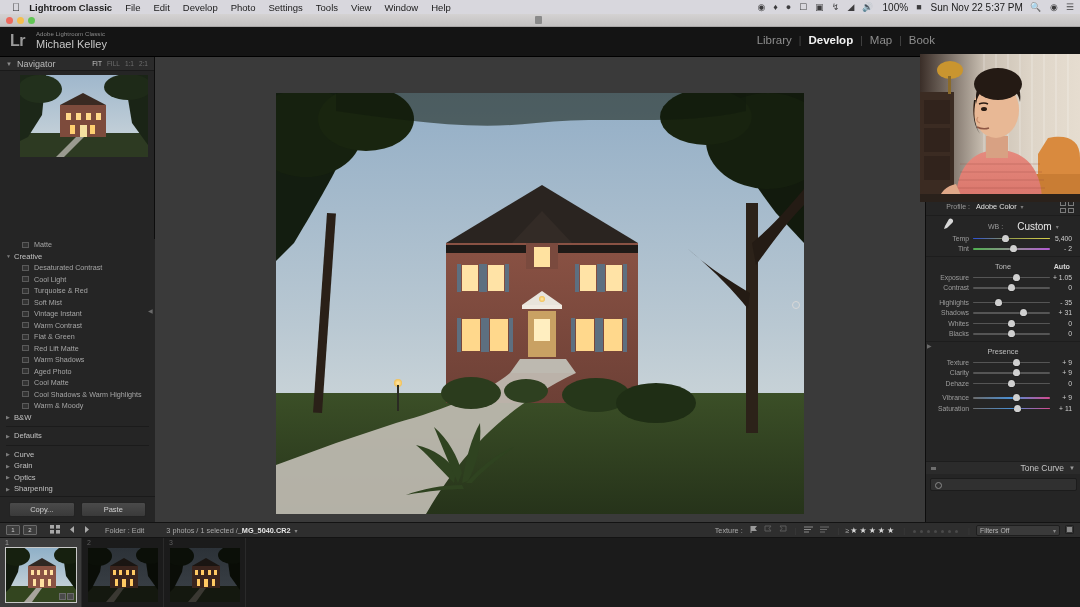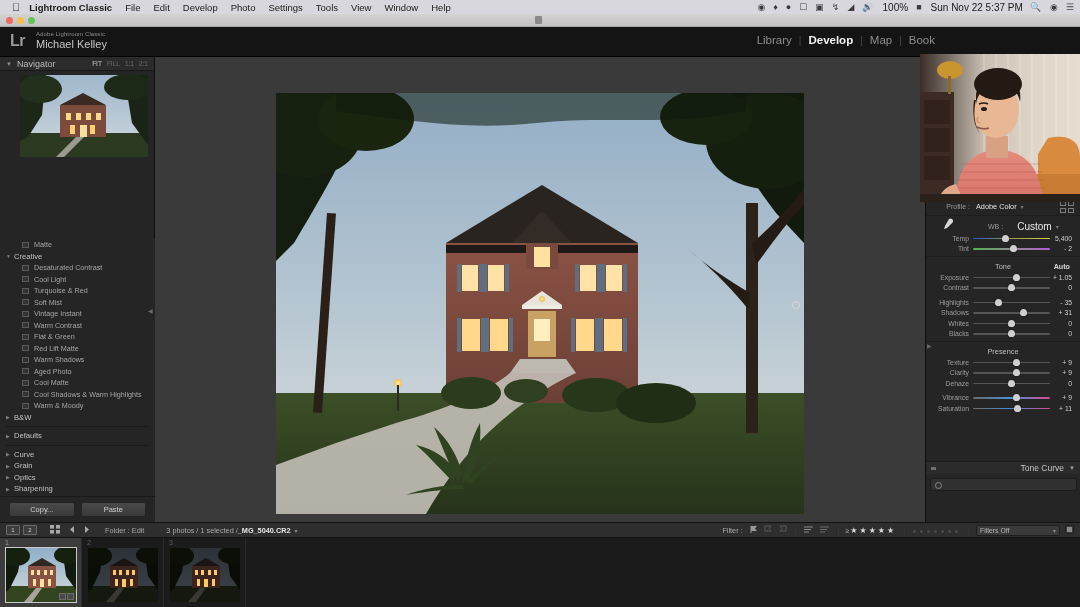--- a/index.html
+++ b/index.html
@@ -742,21 +742,21 @@
           <path d="M3,1 L7,4.5 L3,8 Z" fill="#a8a8a8"></path>
         </svg>
     </span>
     <span class="fitxt">Folder : Edit</span>
     <span class="sel">3 photos / 1 selected / </span>
     <span class="fname">_MG_5040.CR2</span>
     <span style="margin-left:4px;font-size:6px;color:#8a8a8a">▾</span>
 
     <span class="spacer"></span>
 
-    <span>Filter :</span>
+    <span>Texture :</span>
     <span style="margin-left:7px">
       <svg width="9" height="9" viewBox="0 0 9 9">
           <path d="M1,1 L7,1 L5,3.5 L7,6 L1,6 Z" fill="#9a9a9a"></path>
           <path d="M1,1 v7" stroke="#9a9a9a"></path>
         </svg>
     </span>
     <span style="margin-left:5px">
       <svg width="9" height="9" viewBox="0 0 9 9">
           <path d="M1,1 L7,1 L5,3.5 L7,6 L1,6 Z" fill="none" stroke="#5a5a5a"></path>
         </svg>

